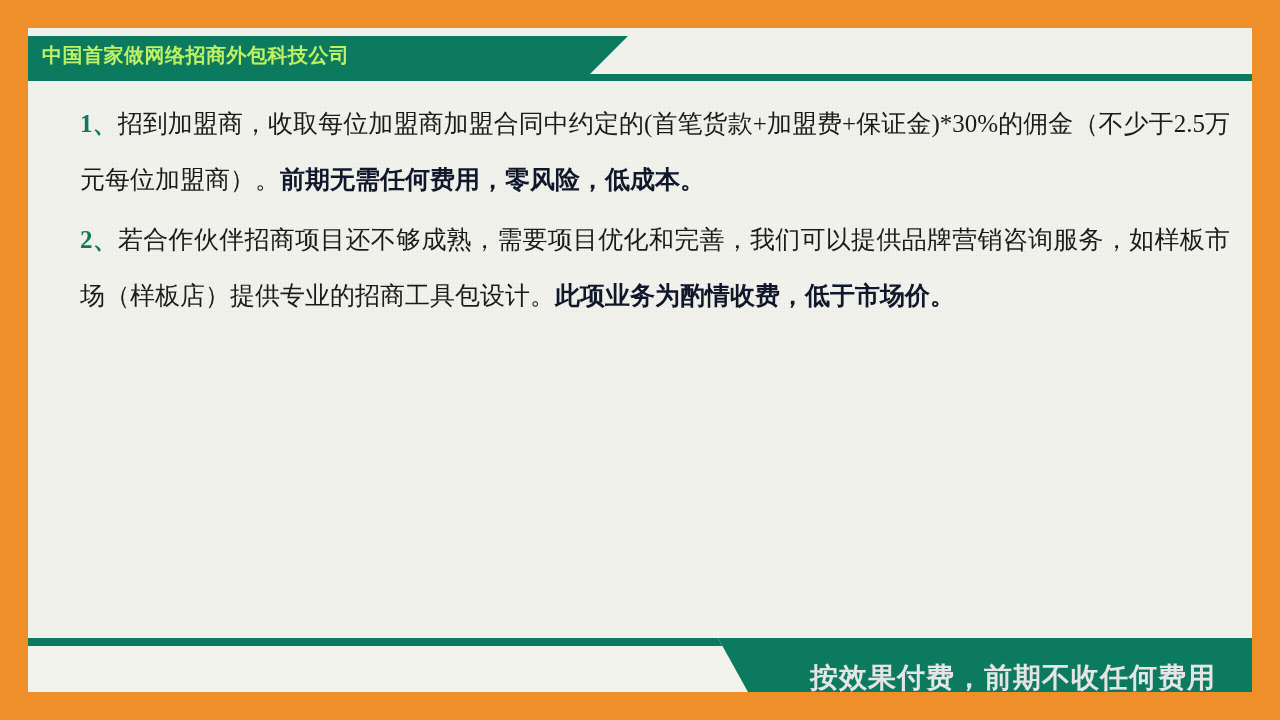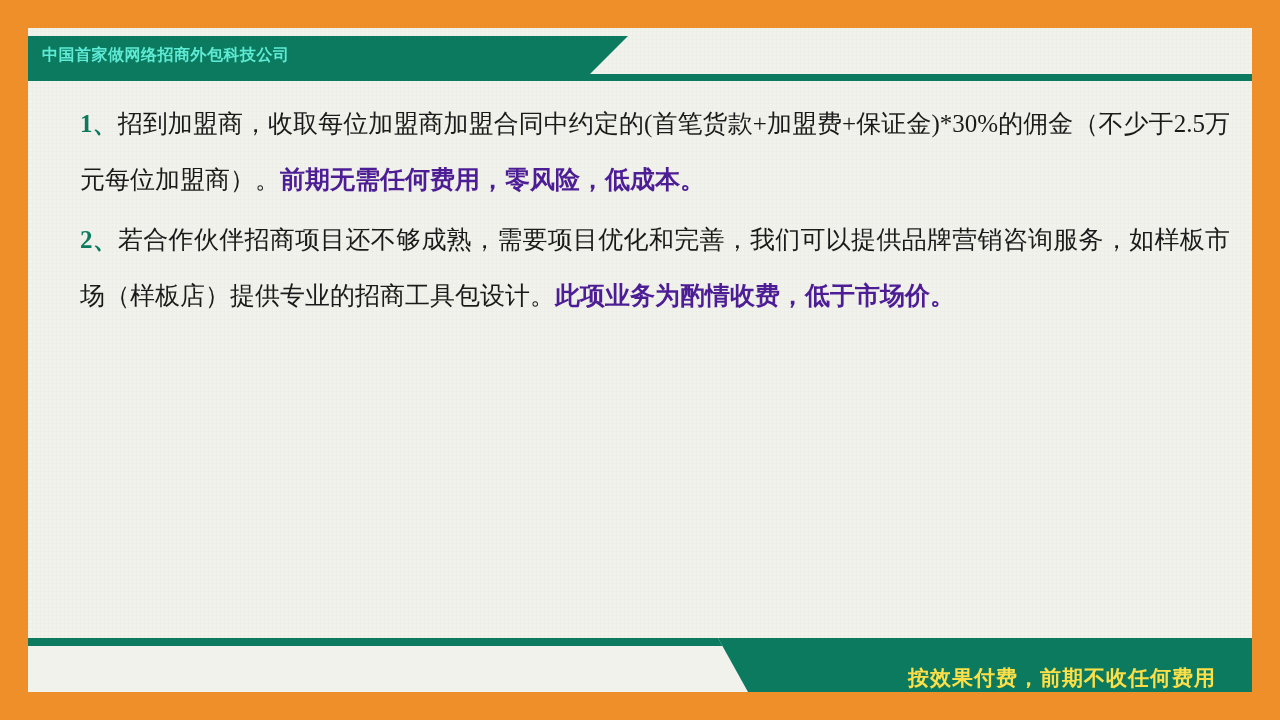--- a/index.html
+++ b/index.html
@@ -40,24 +40,24 @@
     height: 38px;
     width: 600px;
     background: #0c7a5f;
     display: flex;
     align-items: center;
     box-sizing: border-box;
     padding-left: 14px;
     clip-path: polygon(0 0, 100% 0, calc(100% - 38px) 100%, 0 100%);
   }
   .header-bar .title {
-    color: #5eead4;
+    color: #bef264;
     font-family: Liberation Sans, sans-serif;
     font-weight: bold;
-    font-size: 16px;
+    font-size: 20px;
     letter-spacing: 0.5px;
     white-space: nowrap;
   }
   .header-underline {
     position: absolute;
     left: 28px;
     top: 74px;
     width: 1224px;
     height: 7px;
     background: #0c7a5f;
@@ -76,21 +76,21 @@
     text-align: justify;
     margin: 0 0 4px 0;
     text-indent: 0;
   }
   .num {
     color: #0c7a5f;
     font-weight: bold;
     font-family: "Liberation Serif", serif;
   }
   .hl {
-    color: #4c1d95;
+    color: #0f172a;
     font-weight: bold;
   }
   
   .footer-bar {
     position: absolute;
     left: 28px;
     bottom: 28px;
     width: 1224px;
     height: 54px;
     background: #0c7a5f;
@@ -112,23 +112,23 @@
   .footer-notch2 {
     position: absolute;
     left: 0;
     top: 0;
     width: 740px;
     height: 8px;
     background: #0c7a5f;
   }
   .footer-text {
     position: relative;
-    color: #fde047;
+    color: #e5e5e5;
     font-family: "Liberation Sans", sans-serif;
-    font-size: 21px;
+    font-size: 28px;
     font-weight: bold;
     letter-spacing: 1px;
     z-index: 3;
     margin-top: 25px;
   }
 </style>
 </head>
 <body>
 
 <div class="slide">

